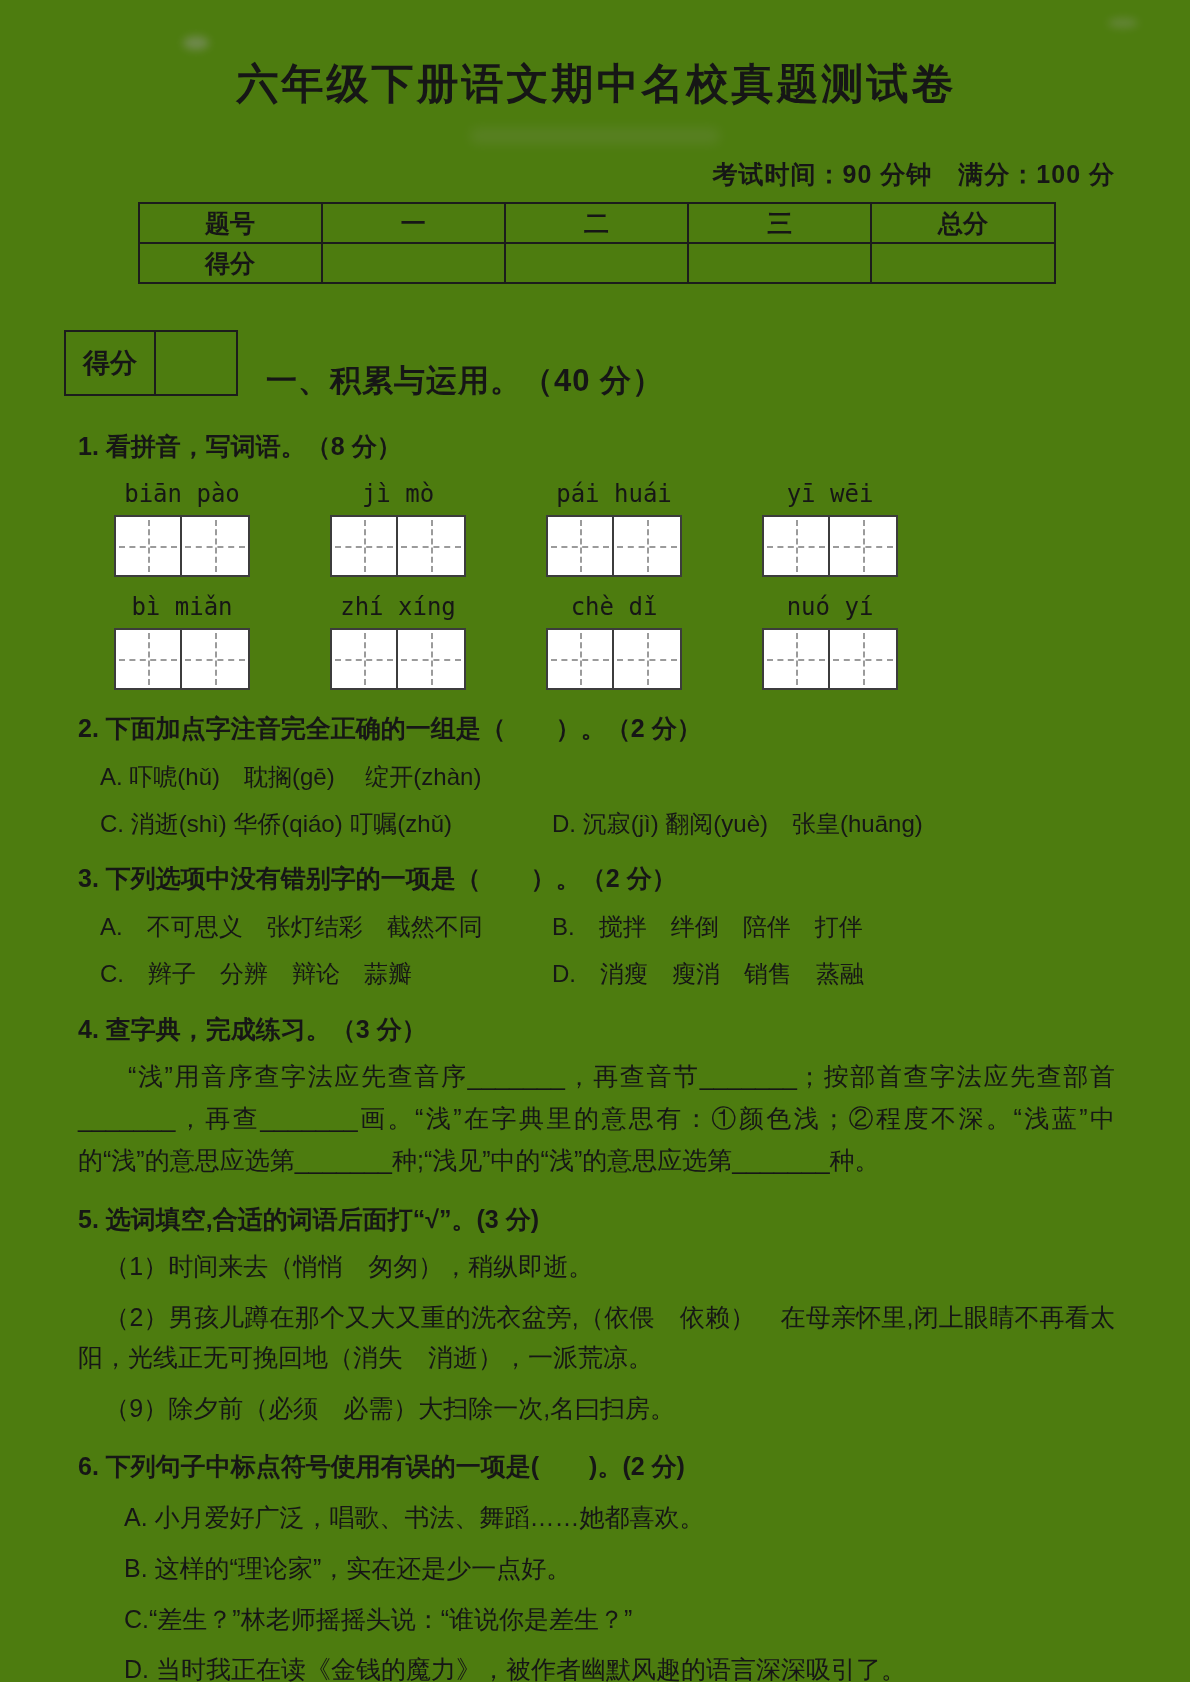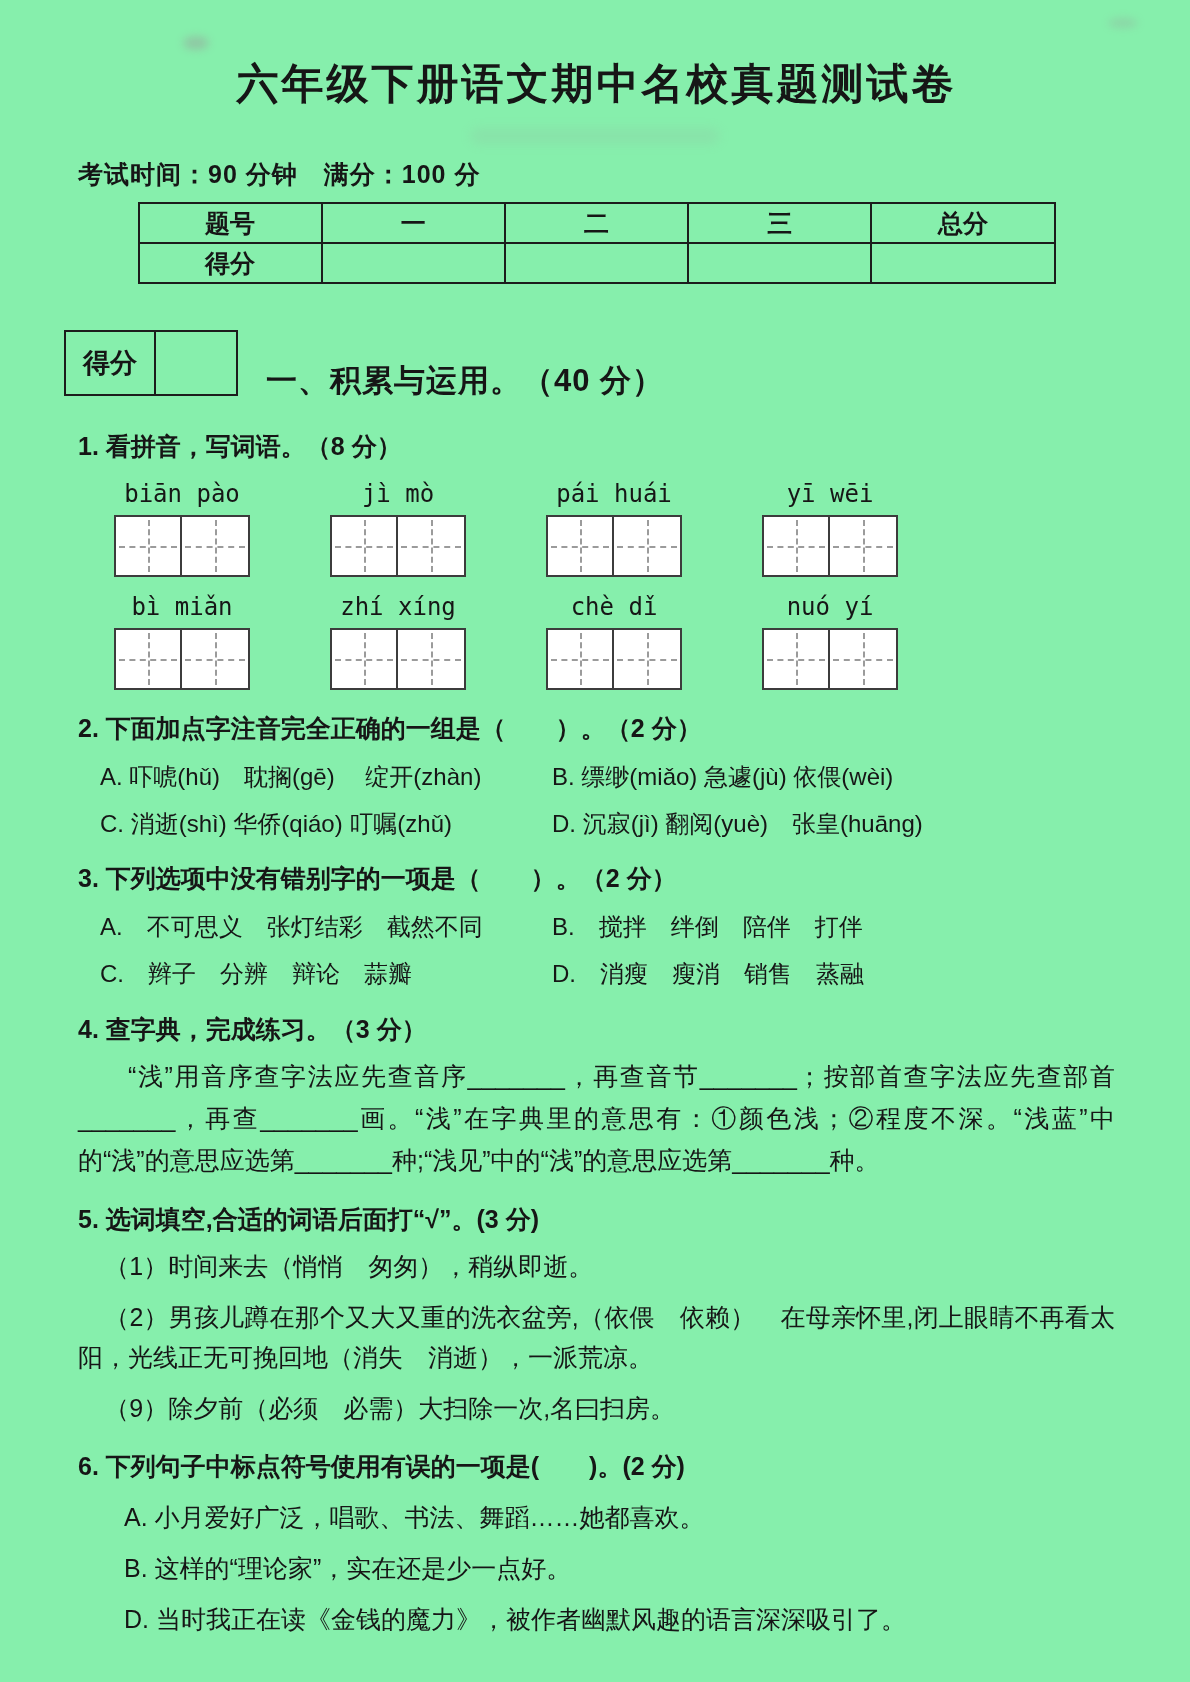--- a/index.html
+++ b/index.html
@@ -3,40 +3,40 @@
 <meta charset="utf-8">
 <style>
   * { margin: 0; padding: 0; box-sizing: border-box; }
   html, body { background: #e9e9e9; }
   body { font-family: "Liberation Sans", sans-serif; }
   .page {
     position: relative;
     width: 1190px;
     height: 1682px;
     margin: 0 auto;
-    background: #86efac;
+    background: #4d7c0f;
     color: #161616;
     padding: 30px 75px 0 78px;
     overflow: hidden;
   }
   
   .artifact { position: absolute; background: #9a9a9a; border-radius: 50%; filter: blur(4px); opacity: .45; }
   .artifact.a1 { left: 183px; top: 36px; width: 26px; height: 14px; }
   .artifact.a2 { left: 1108px; top: 18px; width: 30px; height: 10px; opacity: .3; }
   .artifact.a3 { left: 470px; top: 128px; width: 250px; height: 16px; opacity: .14; filter: blur(6px); border-radius: 8px; }
 
   .title {
     text-align: center;
     font-size: 42px;
     font-weight: 700;
     letter-spacing: 3px;
     margin-top: 26px;
   }
   .exam-info {
-    text-align: left;
+    text-align: right;
     font-size: 25px;
     font-weight: 700;
     letter-spacing: 1px;
     margin-top: 46px;
   }
   table.score-table {
     border-collapse: collapse;
     table-layout: fixed;
     width: 918px;
     margin: 11px auto 0 auto;
@@ -213,21 +213,20 @@
         </div>
       </div>
     </div>
   </div>
 
   <div class="question">
     <p class="q-text">2. 下面加点字注音完全正确的一组是（　　）。（2 分）</p>
     <div class="opts-2col">
       <div class="opt-row">
         <span class="left">A. 吓唬(hǔ)　耽搁(gē)　 绽开(zhàn)</span>
-        <span>B. 缥缈(miǎo) 急遽(jù) 依偎(wèi)</span>
       </div>
       <div class="opt-row">
         <span class="left">C. 消逝(shì) 华侨(qiáo) 叮嘱(zhǔ)</span>
         <span>D. 沉寂(jì) 翻阅(yuè)　张皇(huāng)</span>
       </div>
     </div>
   </div>
 
   <div class="question">
     <p class="q-text">3. 下列选项中没有错别字的一项是（　　）。（2 分）</p>
@@ -252,15 +251,16 @@
     <p class="q-text">5. 选词填空,合适的词语后面打“√”。(3 分)</p>
     <p class="q5-item">（1）时间来去（悄悄　匆匆），稍纵即逝。</p>
     <p class="q5-item">（2）男孩儿蹲在那个又大又重的洗衣盆旁,（依偎　依赖）　在母亲怀里,闭上眼睛不再看太阳，光线正无可挽回地（消失　消逝），一派荒凉。</p>
     <p class="q5-item">（9）除夕前（必须　必需）大扫除一次,名曰扫房。</p>
   </div>
 
   <div class="question">
     <p class="q-text">6. 下列句子中标点符号使用有误的一项是(　　)。(2 分)</p>
     <p class="q6-opt">A. 小月爱好广泛，唱歌、书法、舞蹈……她都喜欢。</p>
     <p class="q6-opt">B. 这样的“理论家”，实在还是少一点好。</p>
+    <p class="q6-opt">C.“差生？”林老师摇摇头说：“谁说你是差生？”</p>
     <p class="q6-opt">D. 当时我正在读《金钱的魔力》，被作者幽默风趣的语言深深吸引了。</p>
   </div>
 </div>
 
 </body></html>

